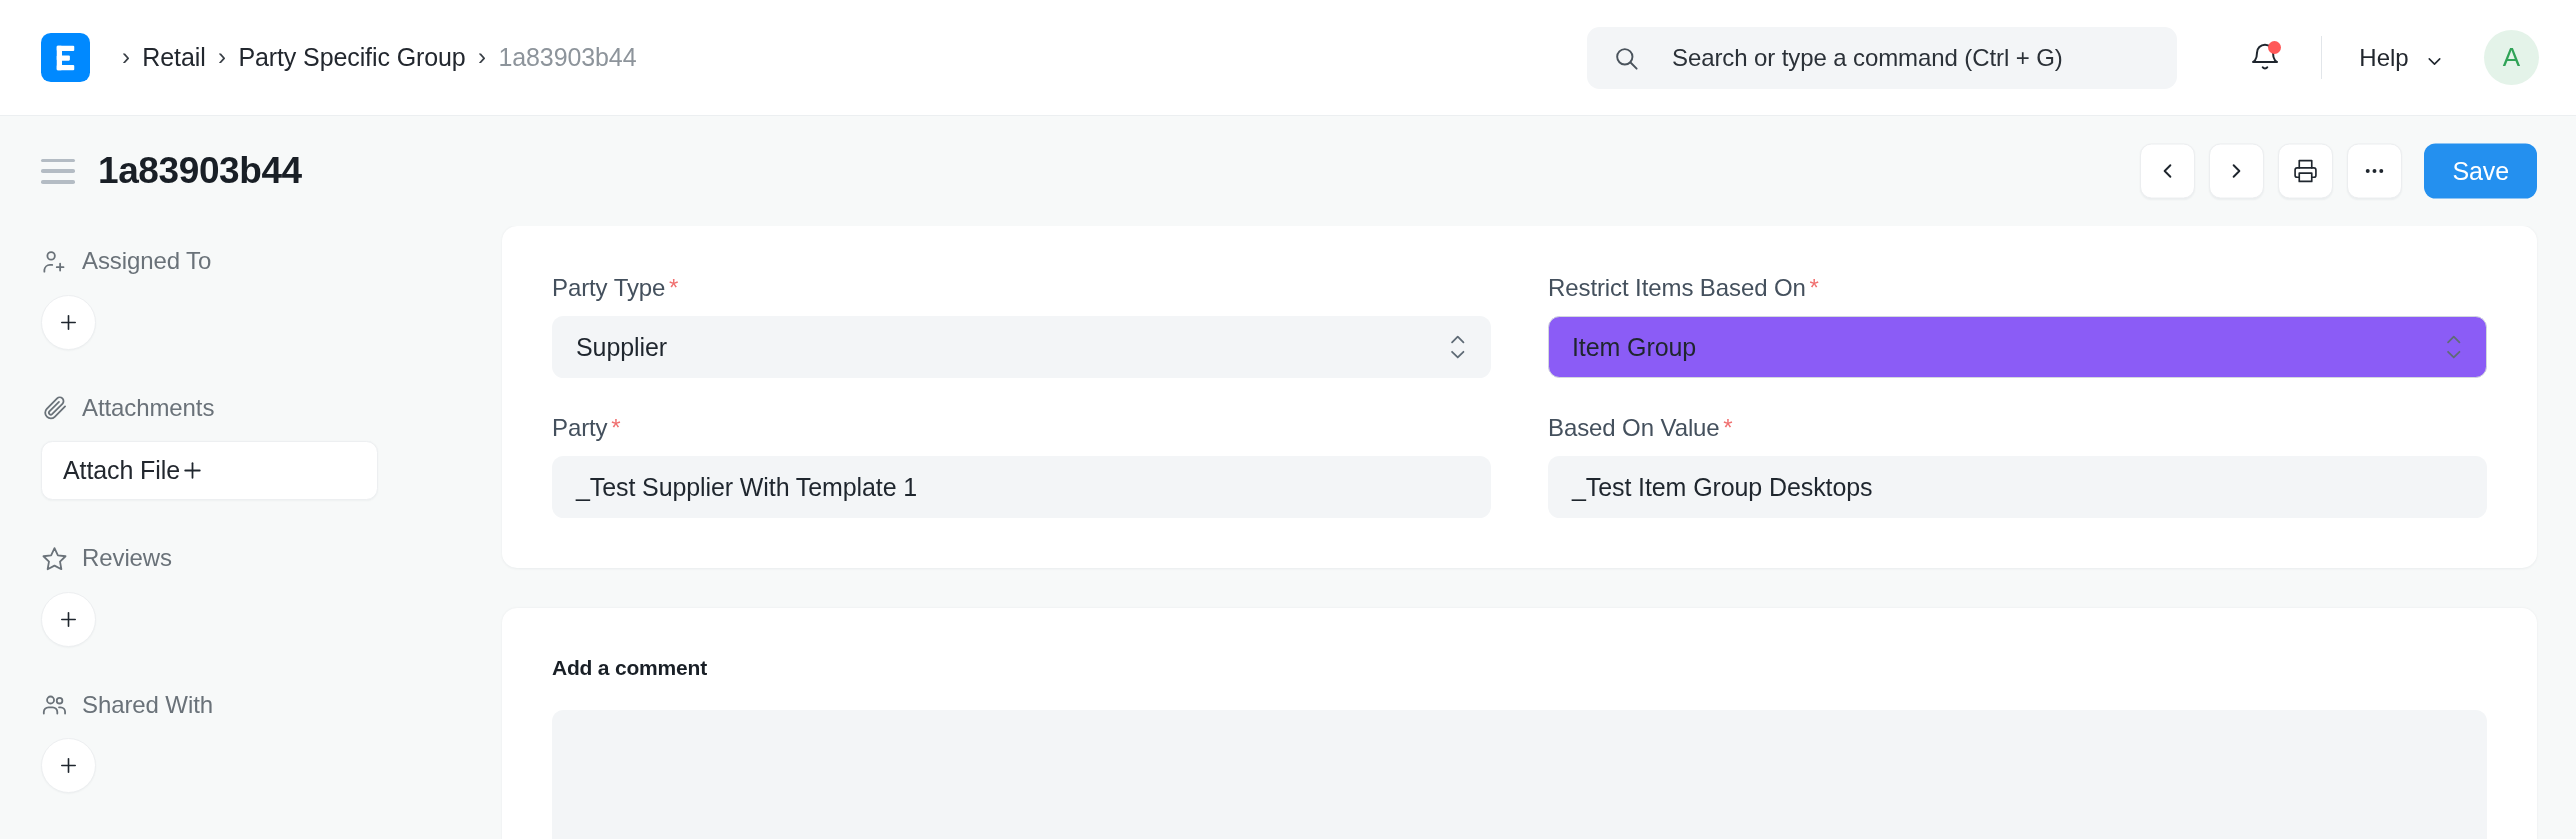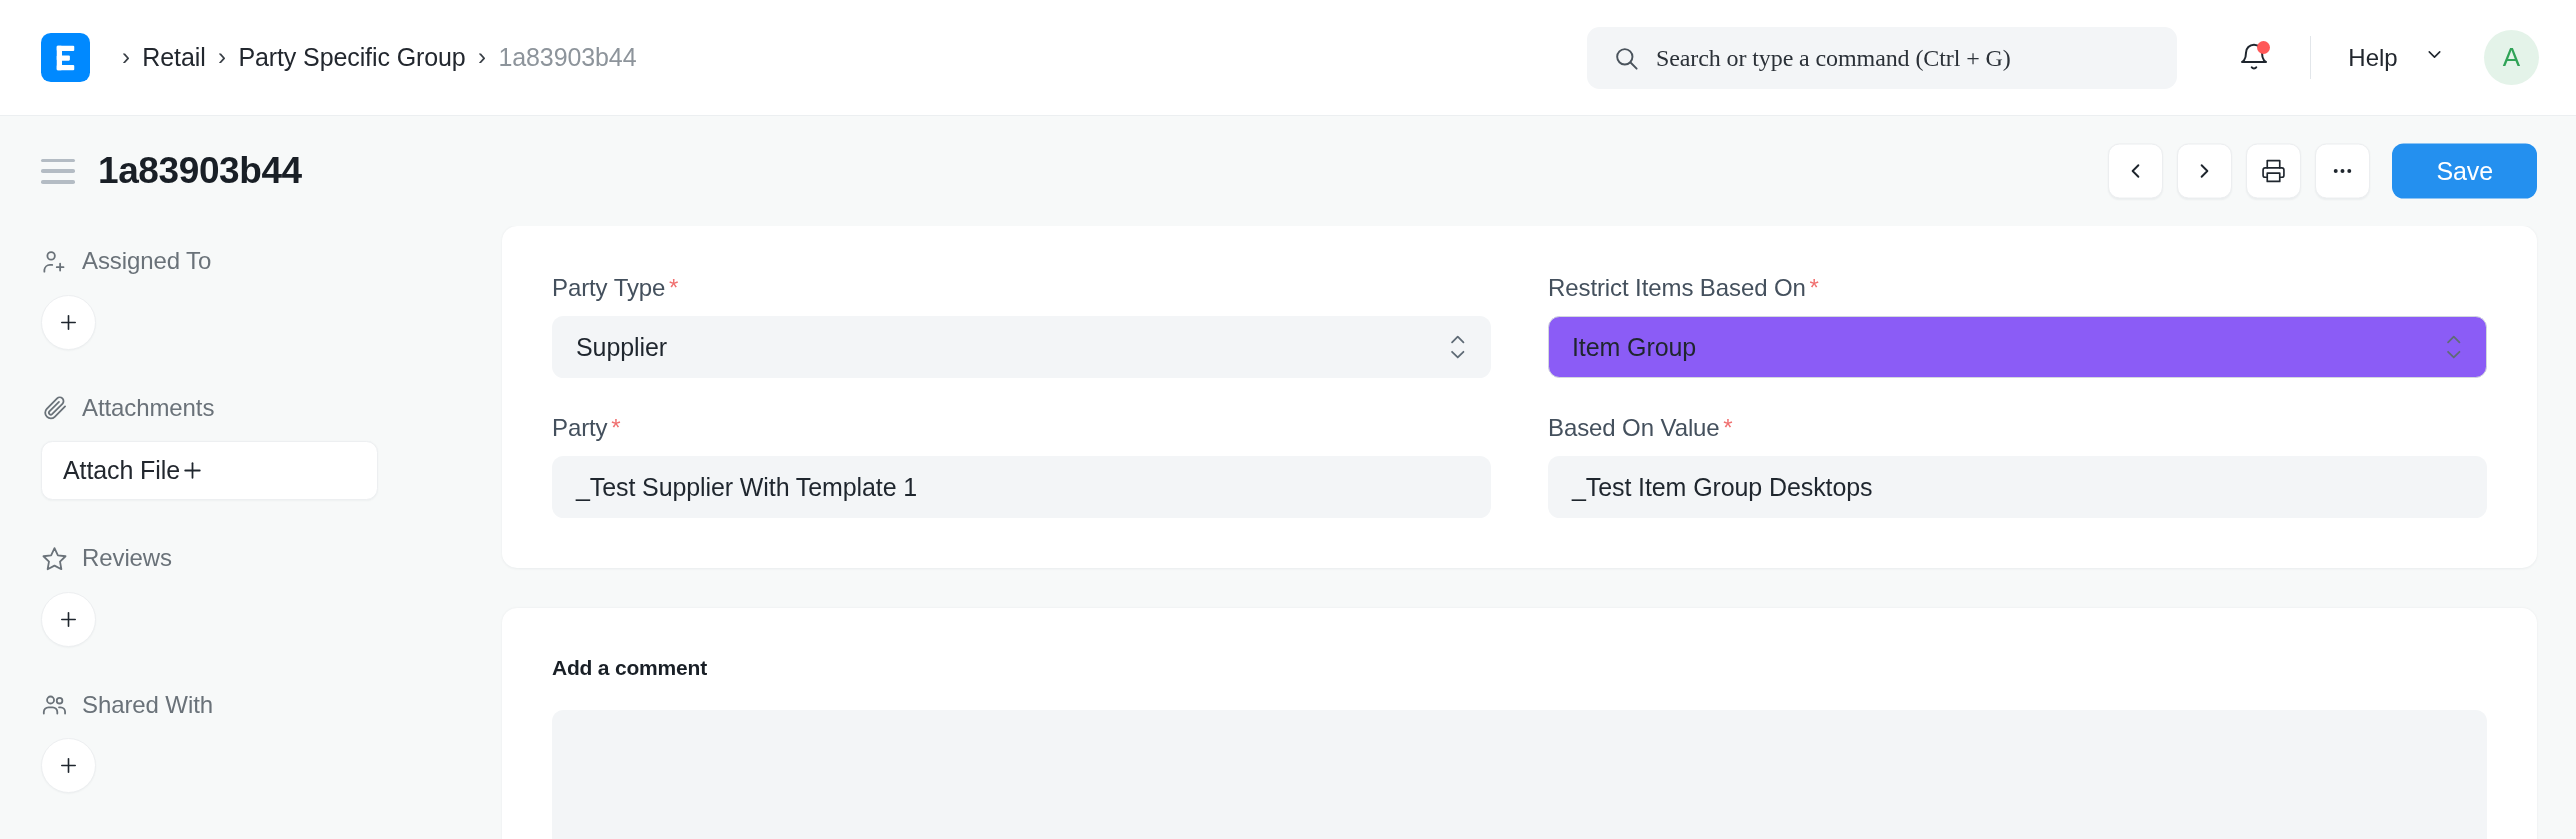--- a/index.html
+++ b/index.html
@@ -53,24 +53,23 @@
     top: 27px;
     width: 590px;
     height: 62px;
   }
   .nav-search {
     width: 100%; height: 100%;
     background: #f3f5f7;
     border-radius: 12.4px;
     display: flex; align-items: center;
     padding: 0 25px;
-    gap: 16px;
+    gap: 32px;
     cursor: text;
     border: 0.9px solid transparent;
-    font-family: Liberation Serif, serif;
   }
   .nav-search .ph {
     font-size: 24px;
     color: #2b3138;
     letter-spacing: -0.1px;
   }
 
   .nav-right {
     position: absolute;
     right: 37px; top: 0; bottom: 0;
@@ -89,21 +88,21 @@
     width: 13.3px; height: 13.3px;
     background: #ff5858;
     border-radius: 50%;
   }
   .nav-divider {
     width: 0.9px; height: 43px;
     background: #e2e6ea;
     margin: 0 32px;
   }
   .help {
-    display: flex; align-items: flex-start; gap: 26px;
+    display: flex; align-items: flex-end; gap: 15px;
     font-size: 24px; color: #22272e;
     cursor: pointer;
     padding: 5.3px 5.3px;
     border-radius: 7px;
   }
   .avatar {
     width: 55px; height: 55px;
     border-radius: 50%;
     background: #e4f3e9;
     color: #30a357;
@@ -148,21 +147,21 @@
     display: flex; align-items: center; justify-content: center;
     cursor: pointer;
     box-shadow: 0 0.9px 1.8px rgba(25,39,52,0.05);
   }
   .save-btn {
     height: 55px;
     background: #2490ef;
     color: #ffffff;
     border: none;
     border-radius: 11.5px;
-    padding: 0 44px;
+    padding: 0 28px;
     font-size: 25px;
     font-family: "Liberation Sans", sans-serif;
     cursor: pointer;
     margin-left: 8px;
     letter-spacing: -0.1px;
   }
 
   
   .page-body {
     display: flex;

